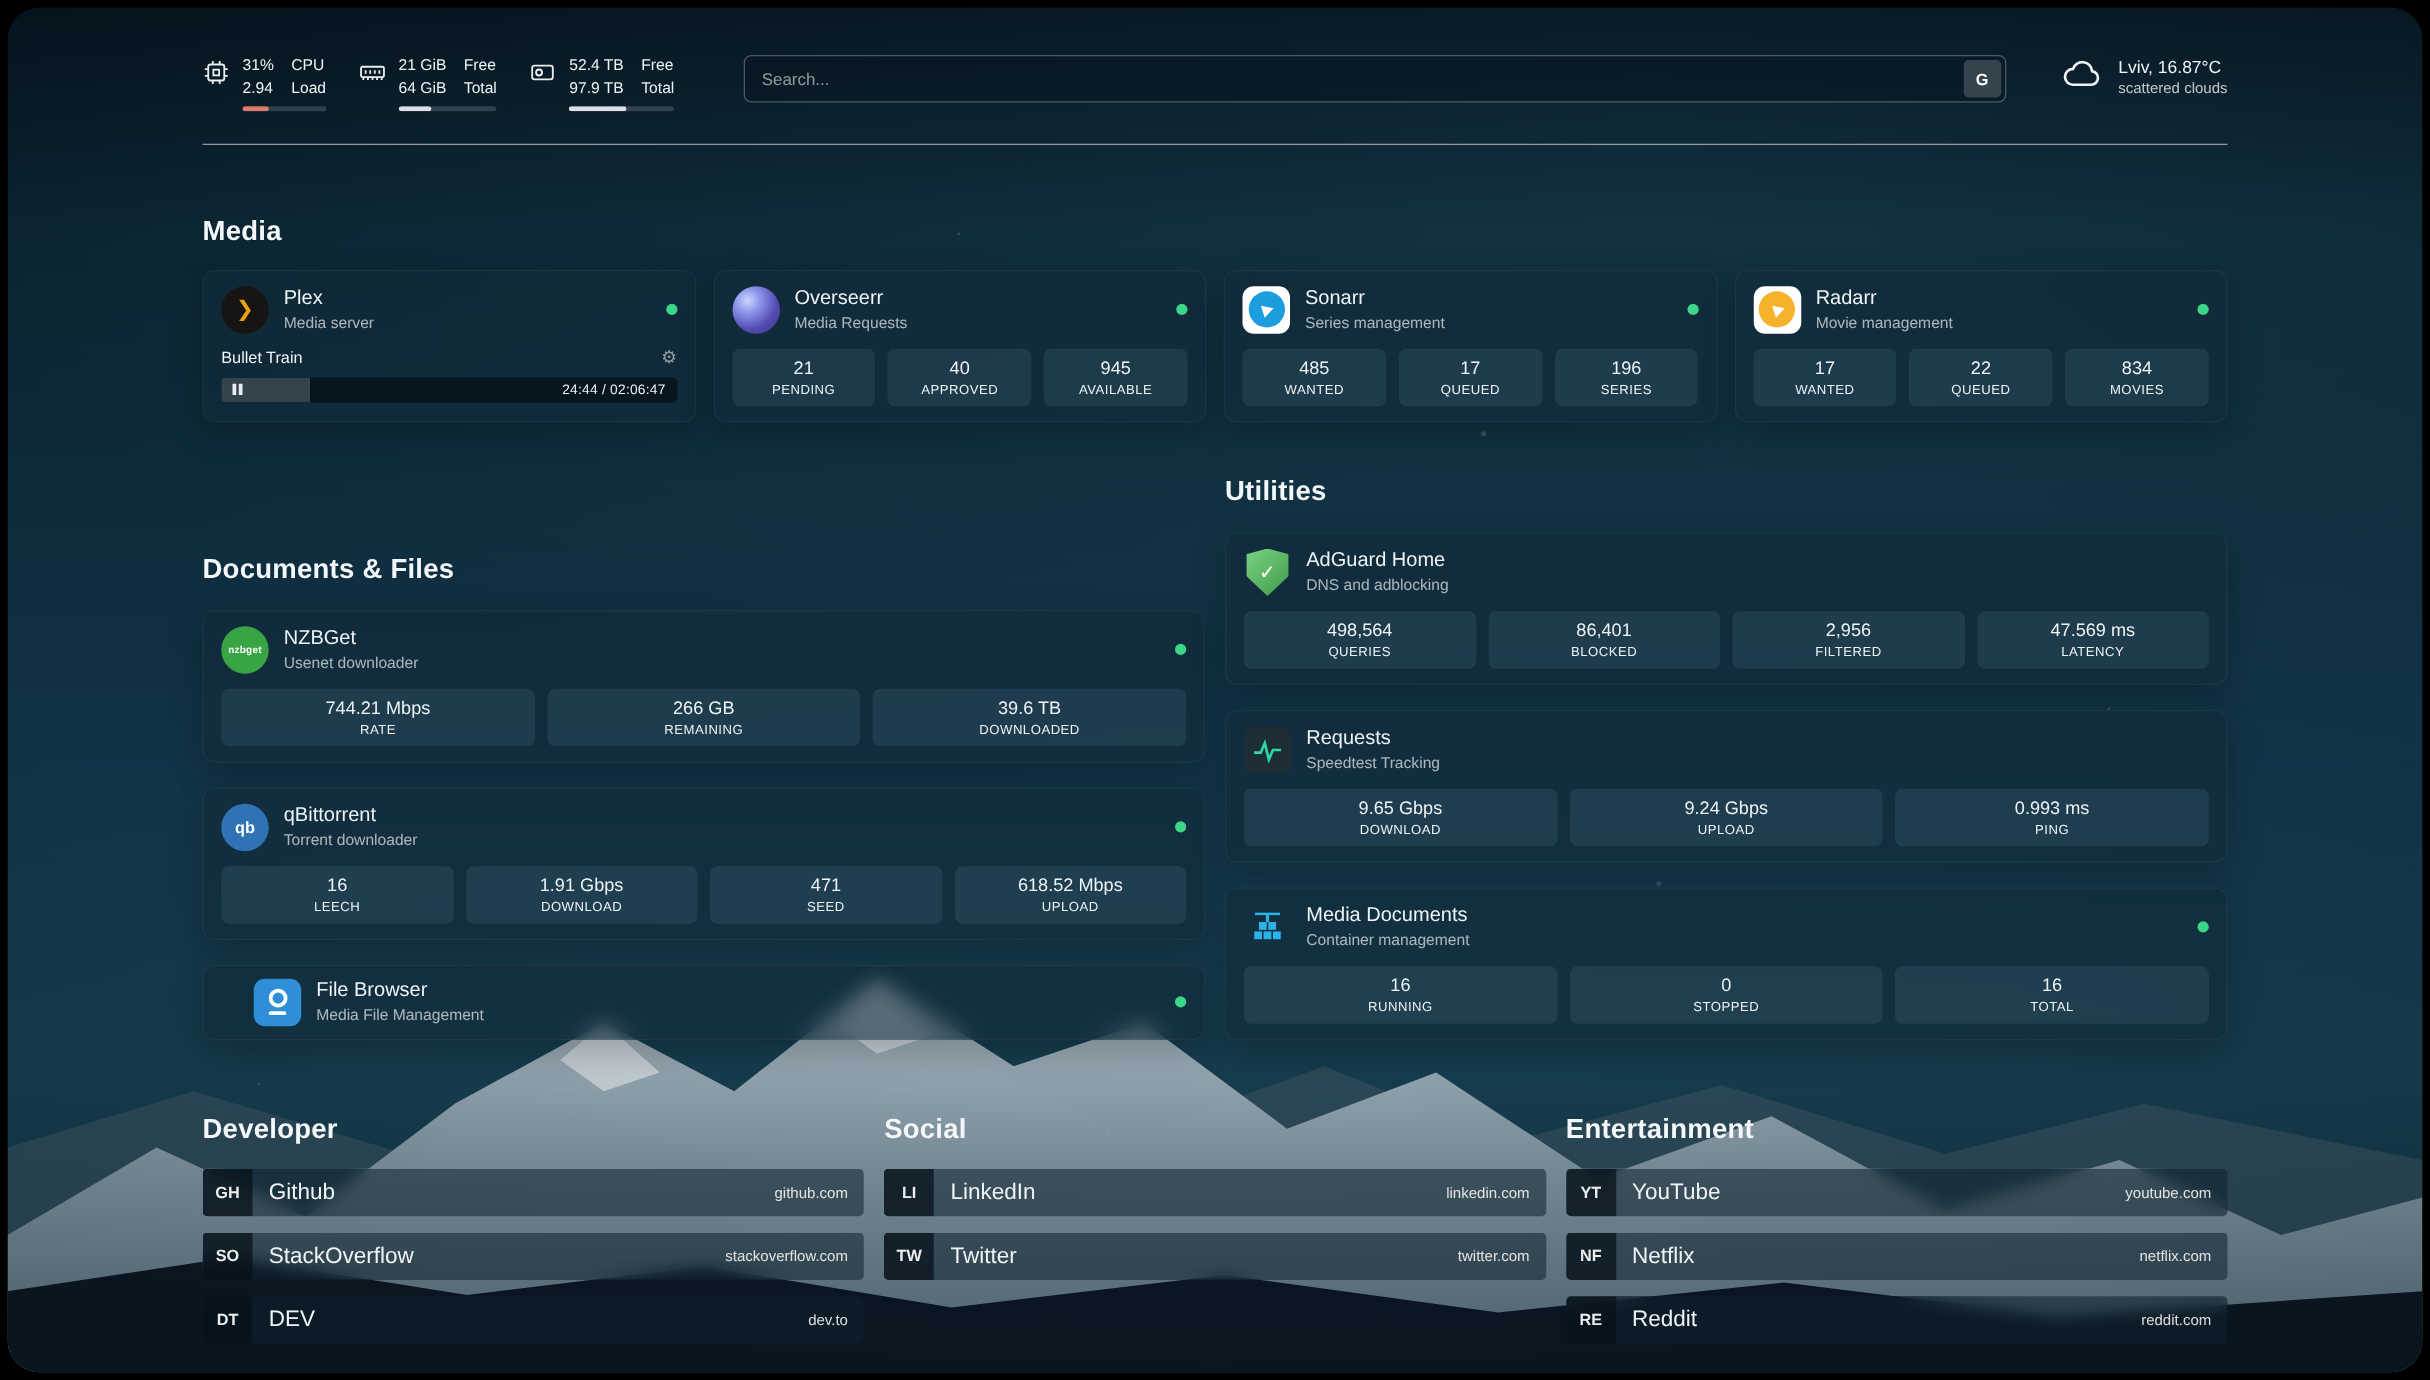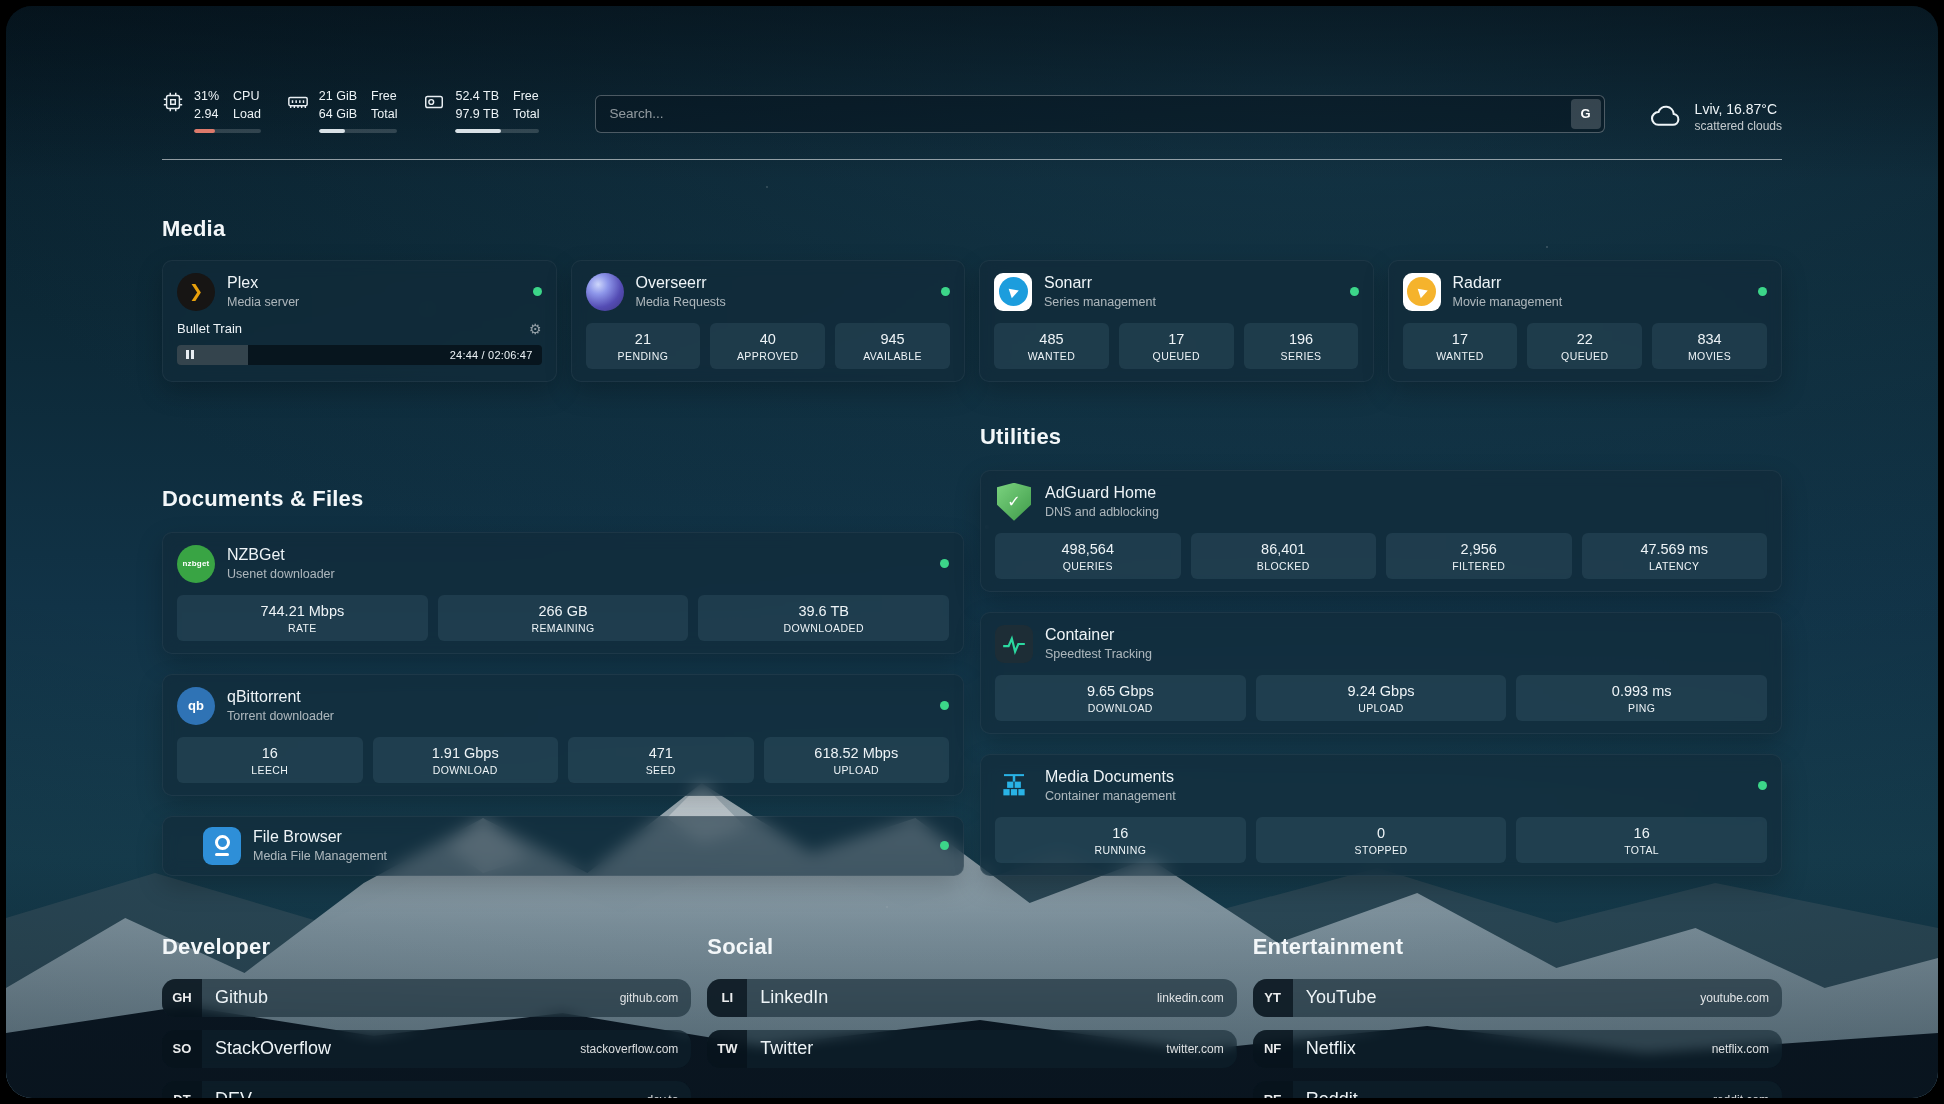--- a/index.html
+++ b/index.html
@@ -19,21 +19,21 @@
     box-shadow: 420px 300px 0 1px rgba(255,255,255,.22), 760px 180px 0 0 rgba(255,255,255,.18),
       1180px 340px 0 1px rgba(255,255,255,.16), 1540px 240px 0 0 rgba(255,255,255,.2),
       300px 560px 0 0 rgba(255,255,255,.15), 980px 520px 0 1px rgba(255,255,255,.14),
       1680px 560px 0 0 rgba(255,255,255,.18), 620px 720px 0 0 rgba(255,255,255,.16),
       1320px 700px 0 1px rgba(255,255,255,.12), 200px 860px 0 0 rgba(255,255,255,.16),
       880px 900px 0 0 rgba(255,255,255,.12), 1760px 820px 0 0 rgba(255,255,255,.14); }
 
   .content { position:relative; z-index:2; width:1620px; margin:0 auto; padding-top:38px; }
 
   
-  .topbar { display:flex; align-items:flex-end;margin-top:44px; }
+  .topbar { display:flex; align-items:flex-start; }
   .monitor { display:flex; align-items:flex-start; gap:10px; margin-right:26px; }
   .m-icon { color:#e8eef2; display:flex; margin-top:3px; }
   .m-grid { display:grid; grid-template-columns:auto auto; column-gap:14px; row-gap:1px;
     font-size:12.5px; line-height:1.35; white-space:nowrap; }
   .bar { height:4px; border-radius:2px; background:rgba(255,255,255,0.16); margin-top:6px; overflow:hidden; }
   .bar i { display:block; height:100%; border-radius:2px; background:#d9e1e6; }
   .bar.cpu i { background:#dd7a6b; }
 
   .search { flex:1; display:flex; align-items:center; height:38px; margin:0 44px 0 30px;
     background:rgba(8,22,32,0.55); border:1px solid rgba(255,255,255,0.28); border-radius:6px; padding:3px; }
@@ -100,21 +100,21 @@
   
   .two-col { display:grid; grid-template-columns:1fr 1fr; gap:16px; margin-top:42px; }
   .col { display:flex; flex-direction:column; gap:20px;justify-content:flex-end; }
   .col .section-title { margin-bottom:0; }
   .slim { display:flex; align-items:center; }
 
   
   .bookmarks { display:grid; grid-template-columns:repeat(3,1fr); gap:16px; margin-top:58px; padding-bottom:40px; }
   .bm-col { display:flex; flex-direction:column; gap:13px; }
   .bm-col .section-title { margin-bottom:6px; }
-  .bm-row { display:flex; align-items:center; height:38px; border-radius:14px; overflow:hidden;
+  .bm-row { display:flex; align-items:center; height:38px; border-radius:4px; overflow:hidden;
     background:rgba(14,34,46,0.55); backdrop-filter:blur(6px); cursor:pointer; }
   .bm-abbr { width:40px; height:38px; flex:none; background:rgba(5,17,25,0.72); display:flex;
     align-items:center; justify-content:center; font-size:13px; font-weight:600; color:rgba(255,255,255,0.92); }
   .bm-name { margin-left:13px; font-size:18px; }
   .bm-url { margin-left:auto; margin-right:13px; font-size:12px; color:rgba(255,255,255,0.85); }
 </style>
 </head>
 <body>
 
 <div class="screen">
@@ -438,21 +438,21 @@
         </div>
 
         <div class="card">
           <div class="app-head">
             <span class="app-icon ic-speedtest">
               <svg width="26" height="26" viewBox="0 0 24 24" fill="none" stroke="#2bd9a0" stroke-width="2">
                   <polyline points="2,14 7,14 10,7 13,19 16,12 22,12"></polyline>
                 </svg>
             </span>
             <div class="app-titles">
-              <div class="app-name">Container</div>
+              <div class="app-name">Requests</div>
               <div class="app-desc">Speedtest Tracking</div>
             </div>
           </div>
           <div class="stat-row">
             <div class="stat">
               <div class="stat-value">9.65 Gbps</div>
               <div class="stat-label">DOWNLOAD</div>
             </div>
             <div class="stat">
               <div class="stat-value">9.24 Gbps</div>

